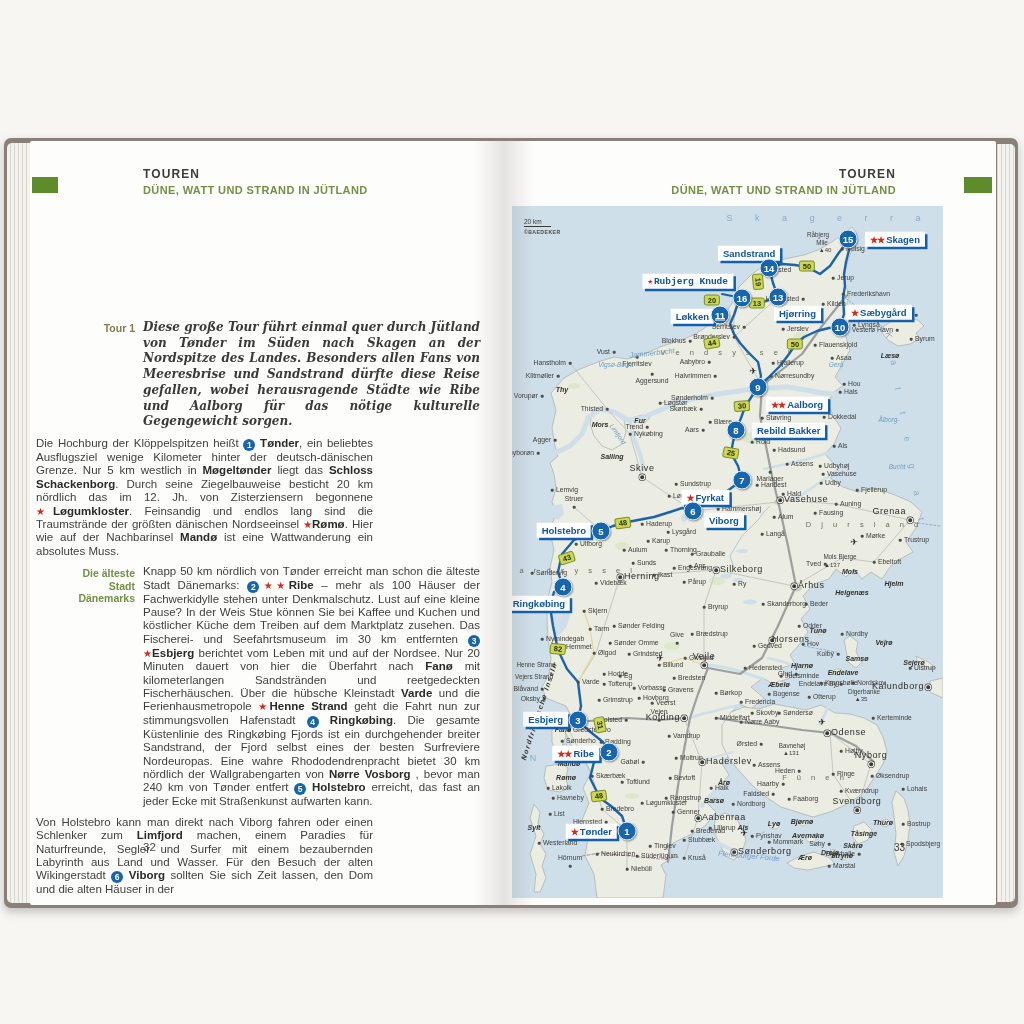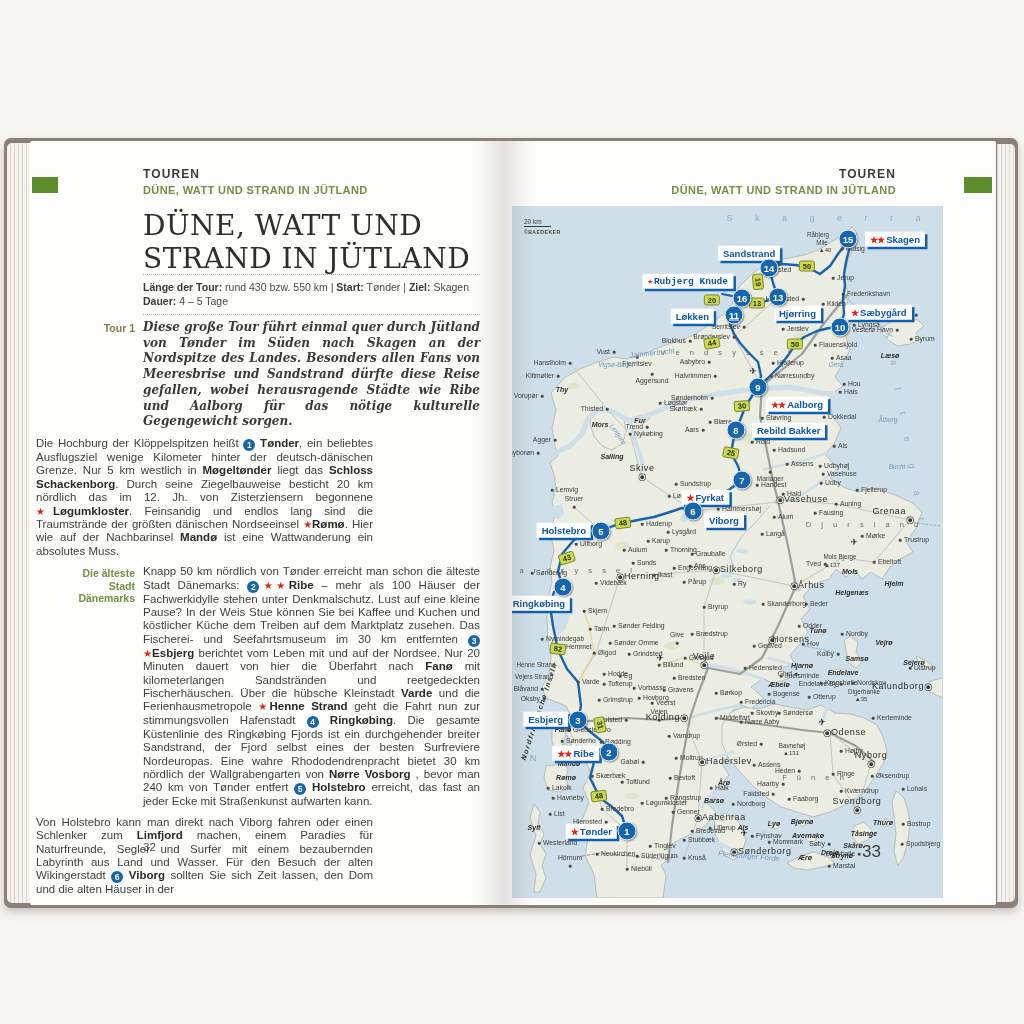--- a/index.html
+++ b/index.html
@@ -63,41 +63,36 @@
        line-height:17px;transform:translate(-50%,-50%);box-shadow:1px 1px 1.5px rgba(0,0,0,.35);z-index:6;}
   .wpb{position:absolute;background:#fff;color:#0e57a8;font-size:9.5px;font-weight:bold;
        padding:1.5px 5px 2px;box-shadow:2.5px 2.5px 0 #1160ae;z-index:5;}
   .wpb .stars{font-size:9px;margin-right:2px;}
   .peak{position:absolute;font-size:6px;color:#3c3c38;transform:translate(-50%,-50%);}
   .air{position:absolute;font-size:9px;color:#1c1c1a;transform:translate(-50%,-50%);}
   .scale{position:absolute;left:12px;top:12px;color:#3a3a36;}
   .scale .s1{font-size:6.5px;}
   .scale .bar{width:27px;height:1px;background:#3a3a36;margin:1px 0 2px;}
   .scale .s2{font-size:5.2px;letter-spacing:.4px;font-weight:bold;color:#4a4a46;}
-  .map-pg{position:absolute;font-size:17px;color:#3a3a38;z-index:8;}
+  .map-pg{position:absolute;font-size:10px;color:#3a3a38;z-index:8;margin-left:32px;}
 </style>
 </head>
 <body>
 
 <div class="book">
   <div class="stack-left"></div>
   <div class="stack-right"></div>
   <div class="sheet">
 
     <div class="page page-left">
       <div class="tab" style="left: 2px; top: 36px; width: 26px; background: rgb(95, 140, 43);"></div>
       <div style="position:absolute;left:113px;top:26px;">
         <div class="hdr-kicker">TOUREN</div>
         <div class="hdr-sub" style="color: rgb(115, 145, 68);">DÜNE, WATT UND STRAND IN JÜTLAND</div>
       </div>
-      <div style="position:absolute;left:113px;top:68px;">
-        <div class="title">DÜNE, WATT UND</div>
-        <div class="title">STRAND IN JÜTLAND</div>
-      </div>
-      <div class="infobox" style="position:absolute;left:113px;top:133px;width:337px;" id="infobox"><b>Länge der Tour:</b> rund 430 bzw. 550 km | <b>Start:</b> Tønder | <b>Ziel:</b> Skagen<br><b>Dauer:</b> 4 – 5 Tage</div>
       <div id="paras" style="position:absolute;left:6px;top:179px;width:452px;">
           <div class="para-row">
             <div class="m-label" style="color: rgb(132, 124, 78);">Tour 1</div>
             <div class="p-body intro">Diese große Tour führt einmal quer durch Jütland von Tønder im Süden nach Skagen an der Nordspitze des Landes. Besonders allen Fans von Meeresbrise und Sandstrand dürfte diese Reise gefallen, wobei herausragende Städte wie Ribe und Aalborg für das nötige kulturelle Gegengewicht sorgen.</div>
           </div>
           <div class="para-row">
             <div class="p-body ">Die Hochburg der Klöppelspitzen heißt <span class="wpnum">1</span> <b>Tønder</b>, ein beliebtes Ausflugsziel wenige Kilometer hinter der deutsch-dänischen Grenze. Nur 5 km westlich in <b>Møgeltønder</b> liegt das <b>Schloss Schackenborg</b>. Durch seine Ziegelbauweise besticht 20 km nördlich das im 12. Jh. von Zisterziensern begonnene <span class="stars">★</span><b>Løgumkloster</b>. Feinsandig und endlos lang sind die Traumstrände der größten dänischen Nordseeinsel <span class="stars">★</span><b>Rømø</b>. Hier wie auf der Nachbarinsel <b>Mandø</b> ist eine Wattwanderung ein absolutes Muss.</div>
           </div>
           <div class="para-row">
             <div class="m-label" style="color: rgb(115, 145, 68);">Die älteste<br>Stadt<br>Dänemarks</div>
@@ -690,21 +685,21 @@
             <div class="wpc" style="left: 181px; top: 305px;">6</div>
             <div class="wpb" style="left: 217px; top: 263px; transform: translate(-100%, -50%); margin-top: 28px;"><span class="stars">★</span>Fyrkat</div>
             <div class="wpc" style="left: 230px; top: 274px;">7</div>
             <div class="wpb" style="left: 240px; top: 224px; transform: translate(0px, -50%);">Rebild Bakker</div>
             <div class="wpc" style="left: 224px; top: 224px;">8</div>
             <div class="wpb" style="left: 254px; top: 198px; transform: translate(0px, -50%);"><span class="stars">★★</span>Aalborg</div>
             <div class="wpc" style="left: 246px; top: 181px;">9</div>
             <div class="wpb" style="left: 334px; top: 106px; transform: translate(0px, -50%);"><span class="stars">★</span>Sæbygård</div>
             <div class="wpc" style="left: 328px; top: 121px;">10</div>
             <div class="wpb" style="left: 202px; top: 110px; transform: translate(-100%, -50%);">Løkken</div>
-            <div class="wpc" style="left: 222px; top: 109px; text-decoration: underline;">11</div>
+            <div class="wpc" style="left: 208px; top: 109px; text-decoration: underline;">11</div>
             <div class="wpb" style="left: 221px; top: 75px; transform: translate(-100%, -50%); font-family: Liberation Mono, monospace;"><span class="stars">★</span>Rubjerg Knude</div>
             <div class="wpc" style="left: 230px; top: 92px;">16</div>
             <div class="wpb" style="left: 262px; top: 107px; transform: translate(0px, -50%);">Hjørring</div>
             <div class="wpc" style="left: 266px; top: 91px;">13</div>
             <div class="wpb" style="left: 206px; top: 47px; transform: translate(0px, -50%);">Sandstrand</div>
             <div class="wpc" style="left: 257px; top: 62px;">14</div>
             <div class="wpb" style="left: 353px; top: 33px; transform: translate(0px, -50%);"><span class="stars">★★</span>Skagen</div>
             <div class="wpc" style="left: 336px; top: 33px;">15</div>
           </div>
         <div class="scale">

